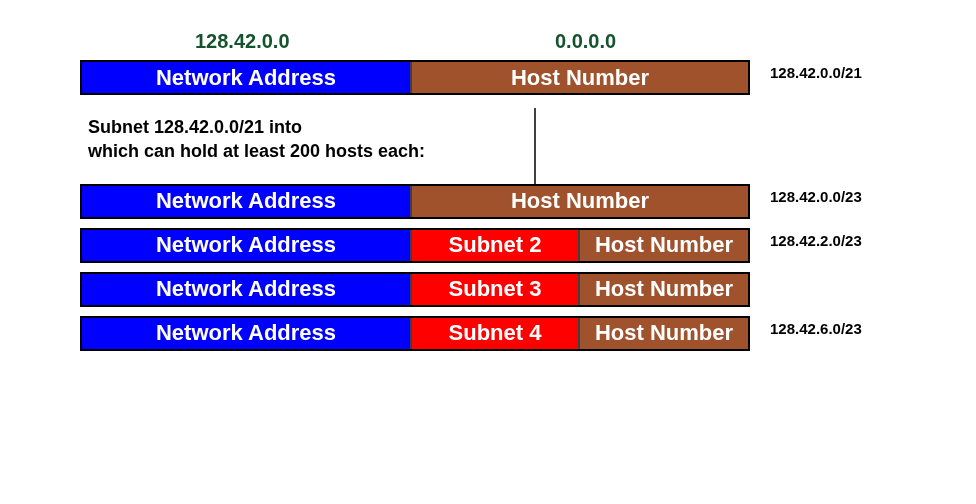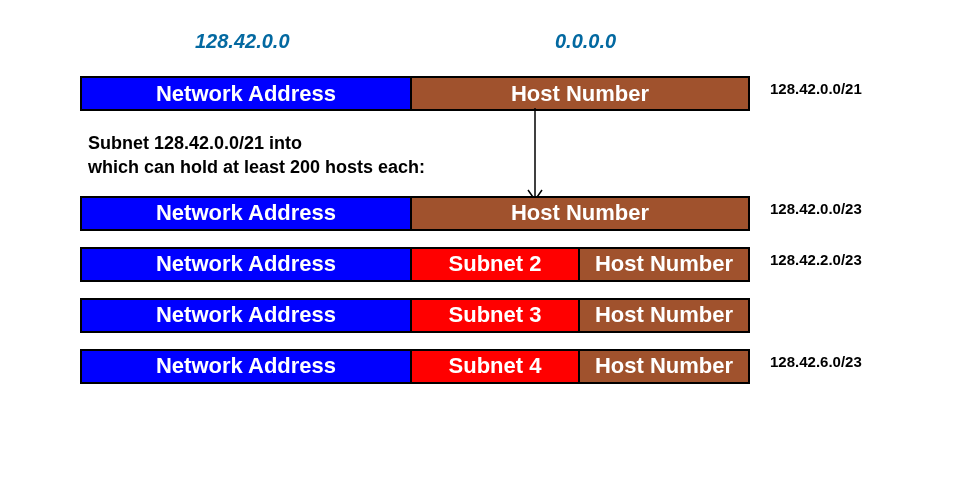--- a/index.html
+++ b/index.html
@@ -16,22 +16,21 @@
     position: absolute;
     left: 80px;
     top: 30px;
     width: 870px;
   }
   .top-labels {
     position: relative;
     height: 30px;
     font-size: 20px;
     font-weight: bold;
-    color: #0369a1;
-    font-style: italic;
+    color: #14532d;
   }
   .top-labels .lab-left {
     position: absolute;
     left: 115px;
     top: 0;
   }
   .top-labels .lab-right {
     position: absolute;
     left: 475px;
     top: 0;
@@ -39,48 +38,47 @@
   .row {
     position: relative;
     margin-bottom: 9px;
     height: 35px;
   }
   .bar {
     display: flex;
     height: 35px;
     border: 2px solid #000;
     width: 670px;
-    margin-top: 16px;
   }
   .seg {
     display: flex;
     align-items: center;
     justify-content: center;
     font-size: 22px;
     font-weight: bold;
     color: #fff;
     white-space: nowrap;
   }
   .seg + .seg {
-    border-left: 2px solid #000000;
+    border-left: 2px solid #404040;
   }
   .seg-blue   { background: #0000ff; }
   .seg-red    { background: #ff0000; }
   .seg-brown  { background: #a0522d; }
   .cidr {
     position: absolute;
     left: 690px;
     top: 4px;
     font-size: 15px;
     font-weight: bold;
     color: #000;
     white-space: nowrap;
   }
   .instructions {
-    margin: 20px 0 6px 8px;
+    margin: 20px 0 20px 8px;
     font-size: 18px;
     font-weight: bold;
     color: #000;
     line-height: 1.35;
     width: 420px;
   }
   .arrow-wrap {
     position: absolute;
     left: 445px;
     top: 78px;

